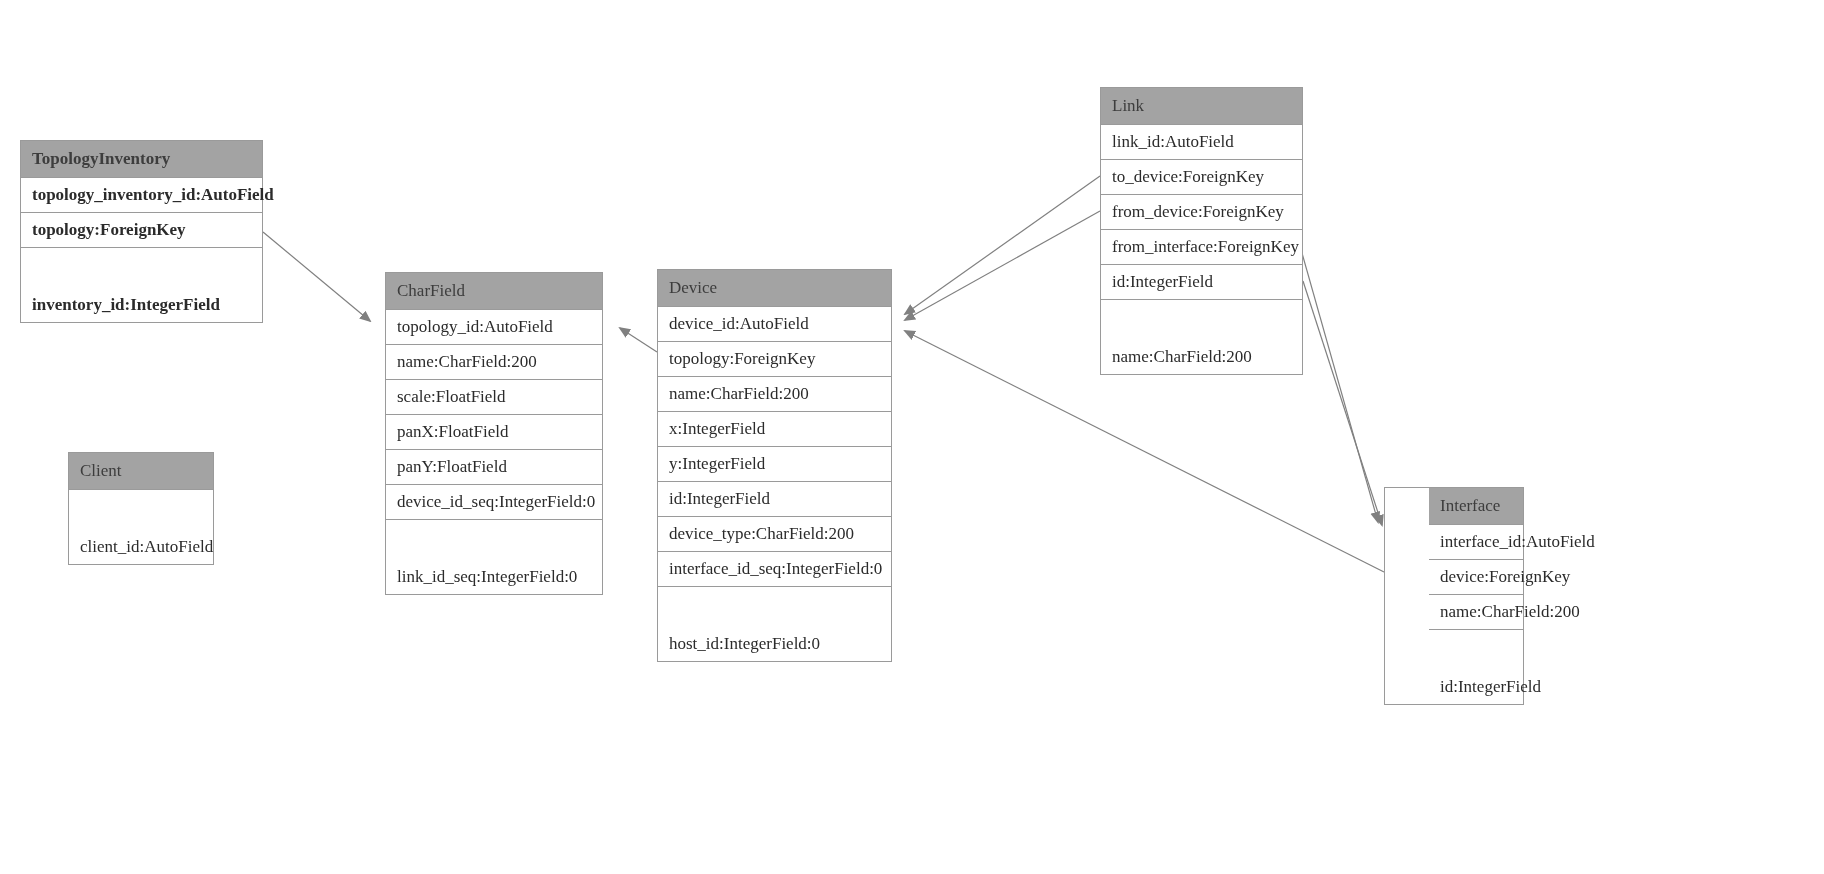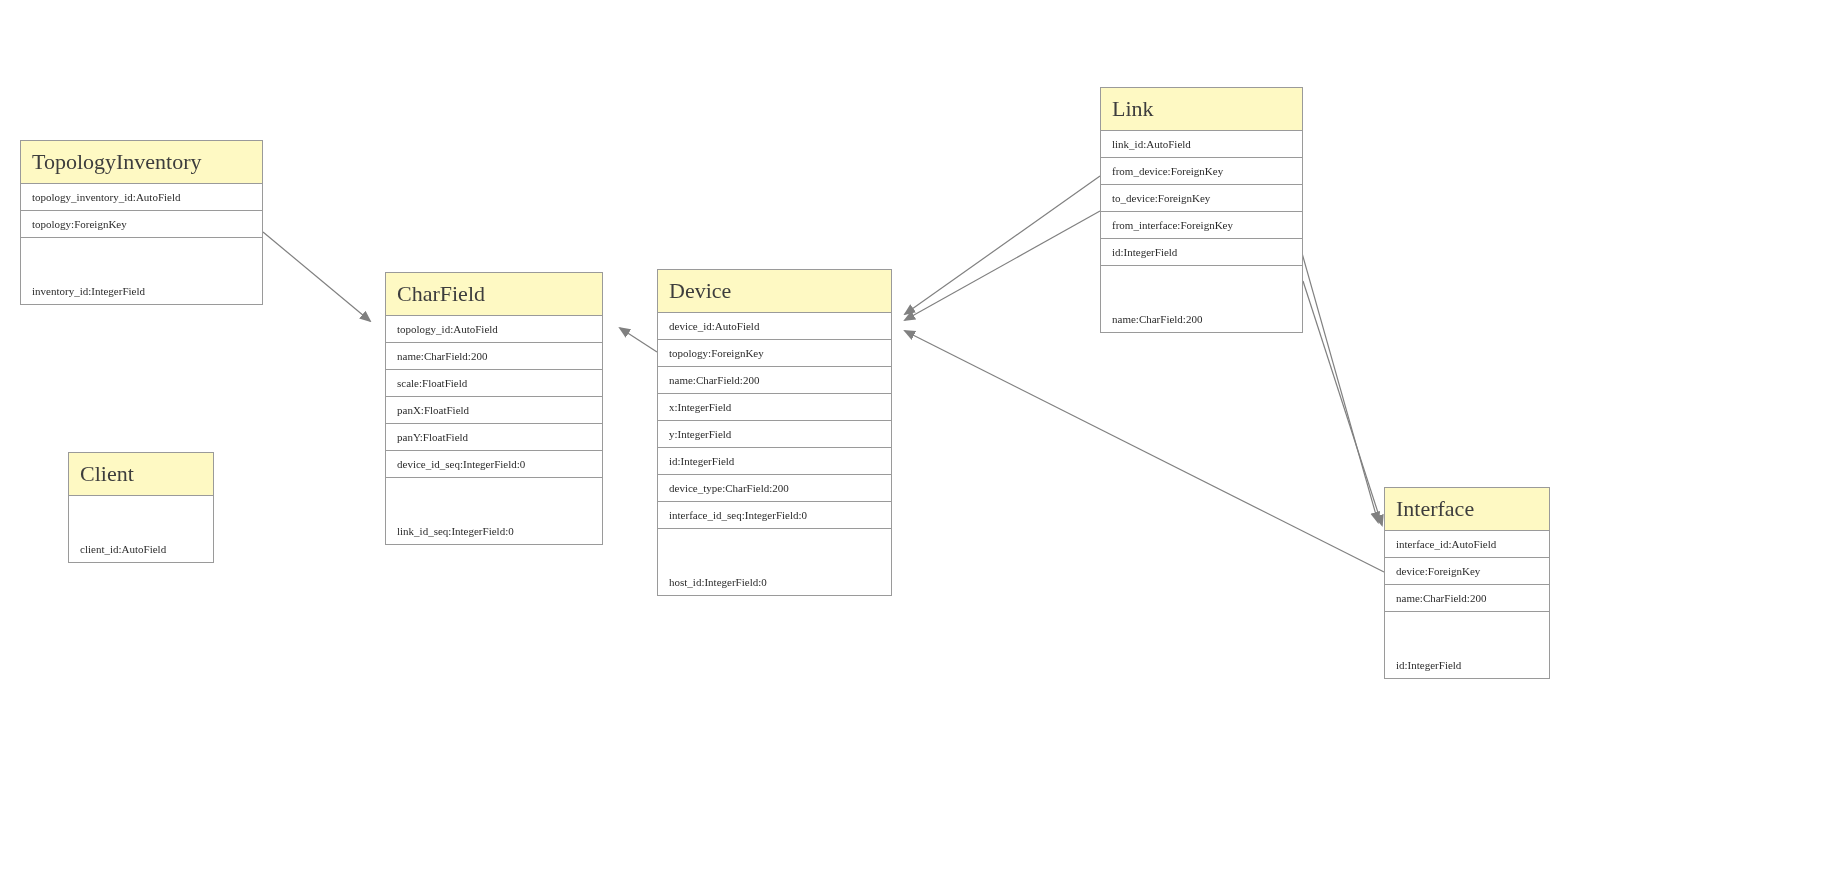--- a/index.html
+++ b/index.html
@@ -23,31 +23,31 @@
     height: 874px;
     pointer-events: none;
   }
   .entity {
     position: absolute;
     border: 1px solid #9a9a9a;
     background: #ffffff;
     box-sizing: border-box;
   }
   .entity-title {
-    background: #fef9c3;
+    background: #a3a3a3;
     color: #3d3d3d;
     border-bottom: 1px solid #9a9a9a;
-    font-size: 22px;
+    font-size: 17px;
     padding: 8px 10px 8px 11px;
     box-sizing: border-box;
     white-space: nowrap;
   }
   .entity-field {
     color: #2b2b2b;
-    font-size: 11px;
+    font-size: 17px;
     padding: 7px 10px 7px 11px;
     border-bottom: 1px solid #9a9a9a;
     box-sizing: border-box;
     white-space: nowrap;
     background: #ffffff;
   }
   .entity-field.last {
     border-bottom: none;
     margin-top: 40px;
   }
@@ -67,21 +67,21 @@
       <line x1="263" y1="232" x2="370" y2="321" marker-end="url(#arrow)"></line>
       <line x1="657" y1="352" x2="620" y2="328" marker-end="url(#arrow)"></line>
       <line x1="1100" y1="176" x2="905" y2="314" marker-end="url(#arrow)"></line>
       <line x1="1100" y1="211" x2="905" y2="320" marker-end="url(#arrow)"></line>
       <line x1="1384" y1="572" x2="905" y2="331" marker-end="url(#arrow)"></line>
       <line x1="1300" y1="246" x2="1378" y2="522" marker-end="url(#arrow)"></line>
       <line x1="1303" y1="281" x2="1382" y2="525" marker-end="url(#arrow)"></line>
     </g>
   </svg>
 
-<div class="entity" style="left: 20px; top: 140px; width: 243px;">
+<div class="entity" style="left: 20px; top: 140px; width: 243px; font-weight: bold;">
       <div class="entity-title">TopologyInventory</div>
       <div class="entity-field">topology_inventory_id:AutoField</div>
       <div class="entity-field">topology:ForeignKey</div>
       <div class="entity-field last">inventory_id:IntegerField</div>
     </div>
     <div class="entity" style="left: 68px; top: 452px; width: 146px;">
       <div class="entity-title">Client</div>
       <div class="entity-field last">client_id:AutoField</div>
     </div>
     <div class="entity" style="left: 385px; top: 272px; width: 218px;">
@@ -102,26 +102,26 @@
       <div class="entity-field">x:IntegerField</div>
       <div class="entity-field">y:IntegerField</div>
       <div class="entity-field">id:IntegerField</div>
       <div class="entity-field">device_type:CharField:200</div>
       <div class="entity-field">interface_id_seq:IntegerField:0</div>
       <div class="entity-field last">host_id:IntegerField:0</div>
     </div>
     <div class="entity" style="left: 1100px; top: 87px; width: 203px;">
       <div class="entity-title">Link</div>
       <div class="entity-field">link_id:AutoField</div>
+      <div class="entity-field">to_device:ForeignKey</div>
       <div class="entity-field">from_device:ForeignKey</div>
-      <div class="entity-field">to_device:ForeignKey</div>
       <div class="entity-field">from_interface:ForeignKey</div>
       <div class="entity-field">id:IntegerField</div>
       <div class="entity-field last">name:CharField:200</div>
     </div>
-    <div class="entity" style="left: 1384px; top: 487px; width: 166px;">
+    <div class="entity" style="left: 1384px; top: 487px; width: 140px; padding-left: 44px;">
       <div class="entity-title">Interface</div>
       <div class="entity-field">interface_id:AutoField</div>
       <div class="entity-field">device:ForeignKey</div>
       <div class="entity-field">name:CharField:200</div>
       <div class="entity-field last">id:IntegerField</div>
     </div>
   </div>
 
 </body></html>

